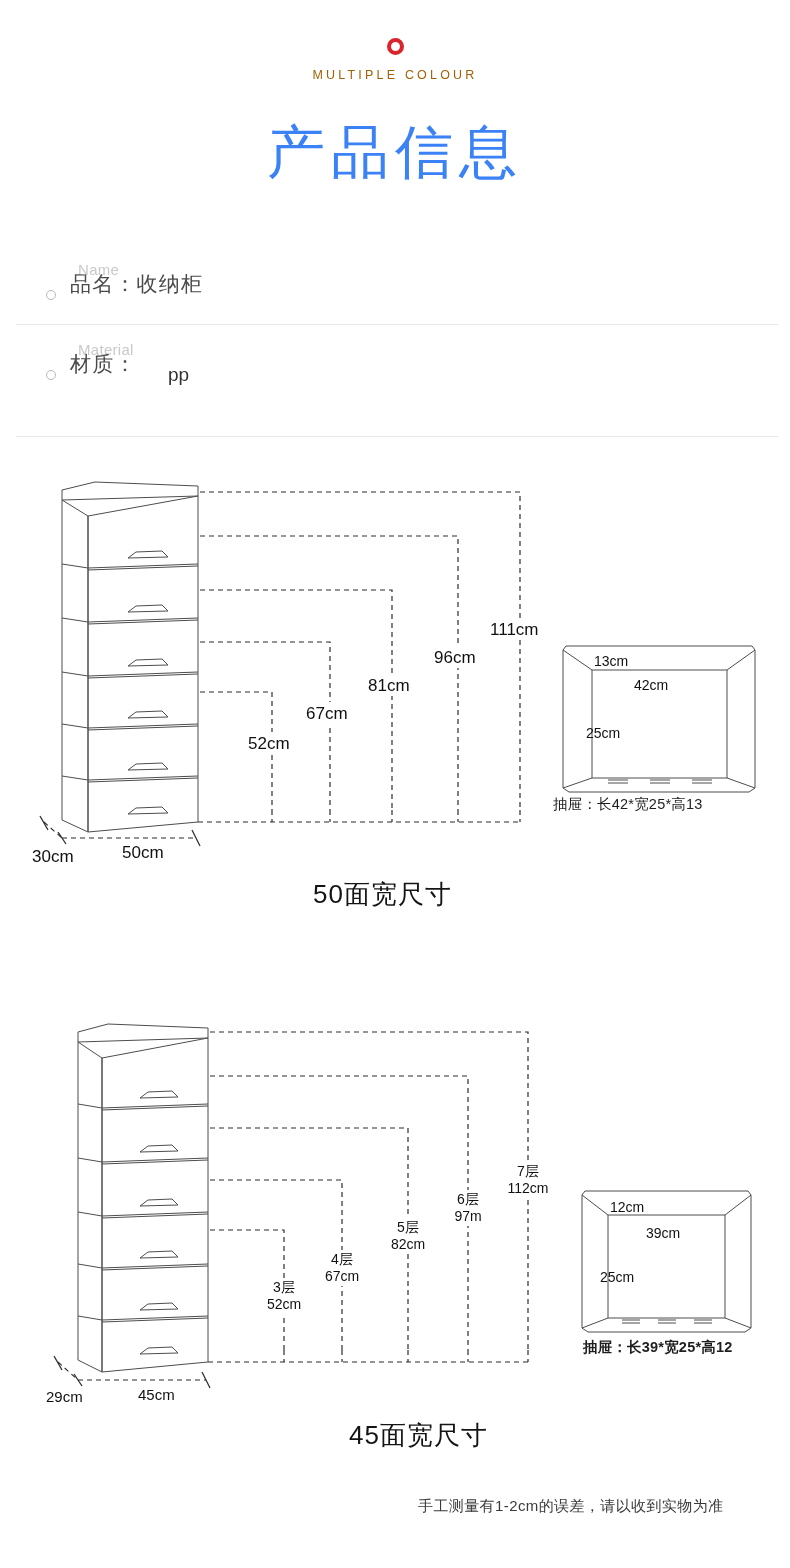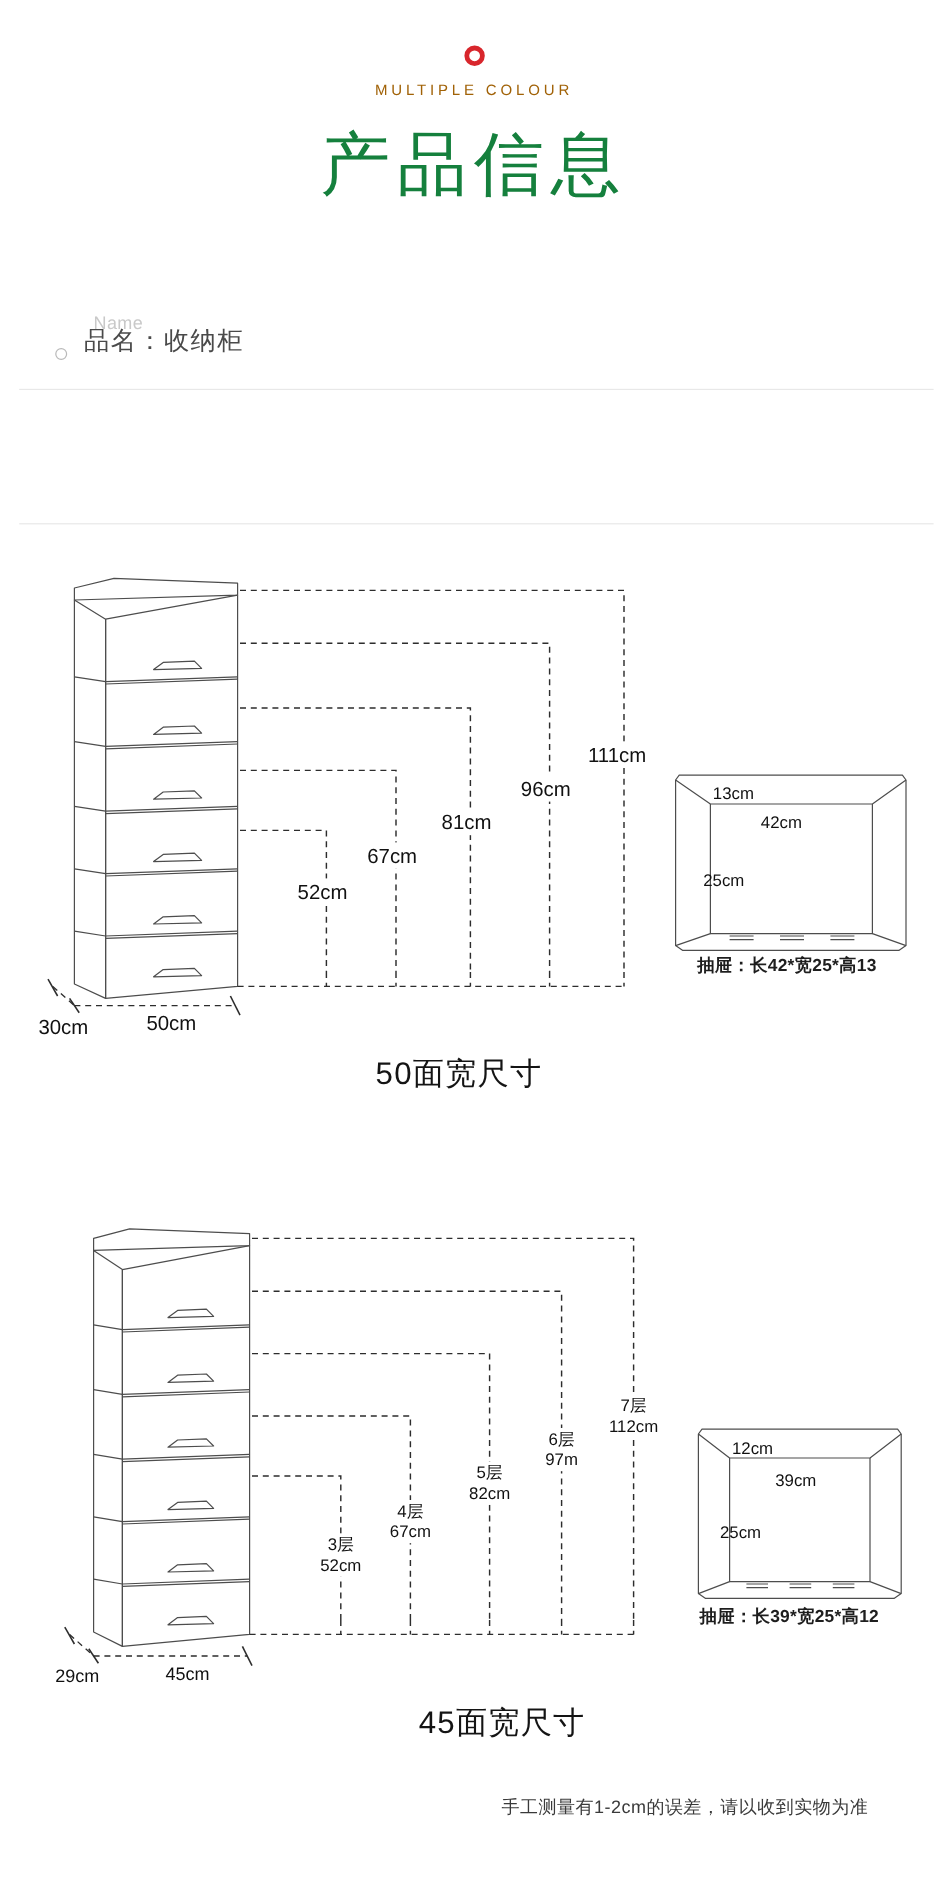--- a/index.html
+++ b/index.html
@@ -31,24 +31,24 @@
     box-sizing: border-box;
   }
   .subtitle {
     margin-top: 13px;
     font-size: 12.5px;
     letter-spacing: 3.2px;
     color: #a16207;
     font-weight: 300;
   }
   .page-title {
-    margin-top: 26px;
+    margin-top: 40px;
     font-size: 58px;
     letter-spacing: 6px;
-    color: #15803d;
+    color: #3b82f6;
     font-weight: 400;
     line-height: 1.05;
   }
 
   
   .info-block {
     position: absolute;
     top: 248px;
     left: 0;
     width: 790px;
@@ -124,21 +124,21 @@
   }
   #caption-50 { left: 313px; top: 855px; }
   #caption-45 { left: 349px; top: 1396px; }
 
   .drawer-caption {
     position: absolute;
     font-size: 14.5px;
     color: #1e1e1e;
     letter-spacing: 0.2px;
   }
-  #drawer-cap-50 { left: 581px; top: 795px; font-weight: bold; }
+  #drawer-cap-50 { left: 553px; top: 795px; }
   #drawer-cap-45 { left: 583px; top: 1338px; font-weight: bold; }
 
   .footnote {
     position: absolute;
     left: 418px;
     top: 1497px;
     font-size: 15px;
     color: #3a3a3a;
     letter-spacing: 0.4px;
     text-align: right;
@@ -157,20 +157,26 @@
 
 <div class="info-block">
 
   <div class="info-row">
     <span class="bullet"></span>
     <span class="eng">Name</span>
     <span class="cn">品名：收纳柜</span>
   </div>
   <div class="divider" id="div1"></div>
 
+  <div class="info-row">
+    <span class="bullet"></span>
+    <span class="eng">Material</span>
+    <span class="cn">材质：</span>
+    <span class="val">pp</span>
+  </div>
   <div class="divider" id="div2"></div>
 
 </div>
 
 <div class="diagram" id="diagram-50">
 <svg width="790" height="440" viewBox="0 0 790 440">
   <g fill="none" stroke="#4d4d4d" stroke-width="1" stroke-linejoin="round">
 
     <path d="M62,20 L95,12 L198,16 L198,26 L62,30 Z"></path>
 

